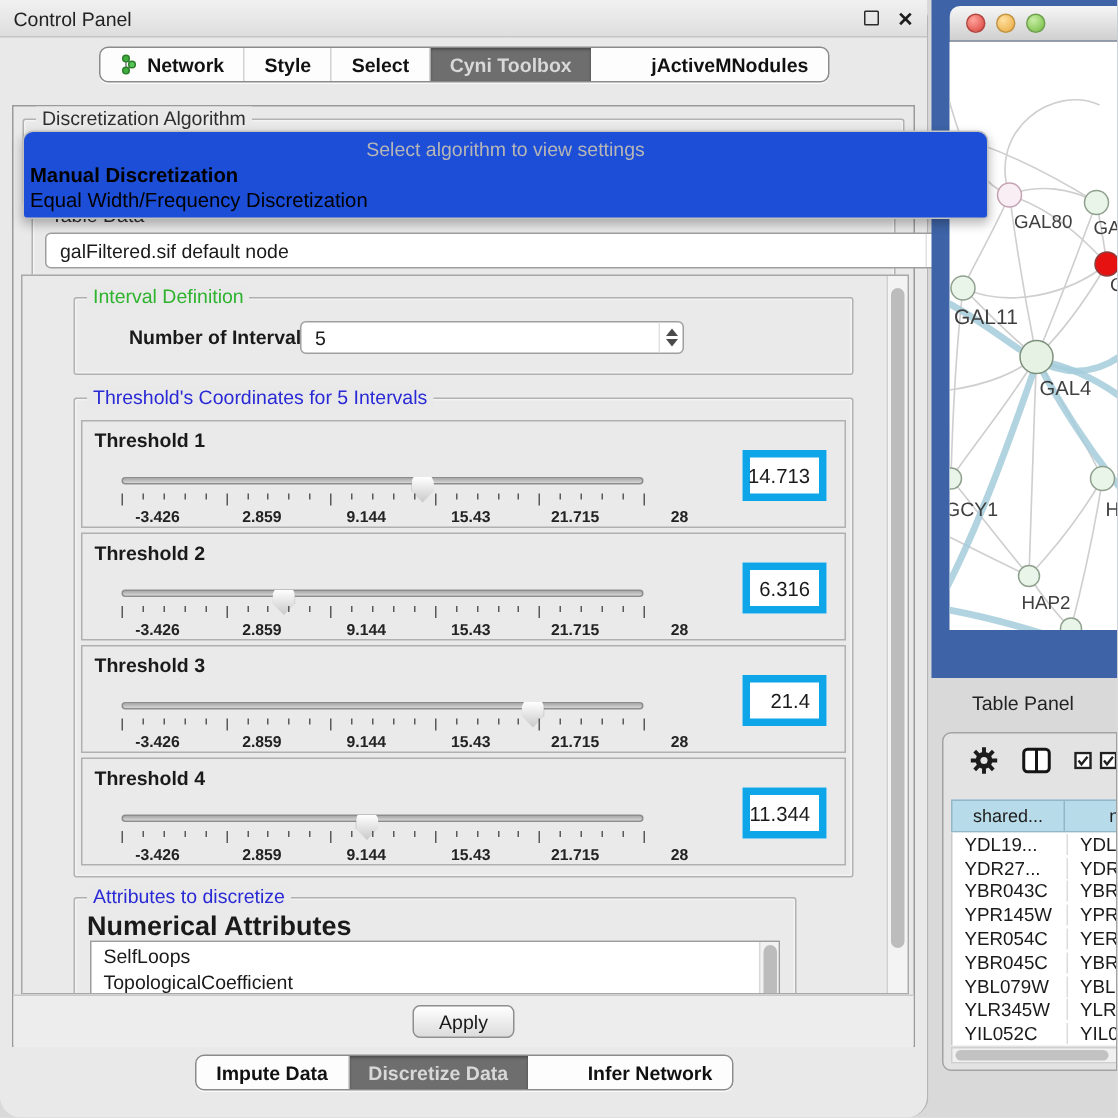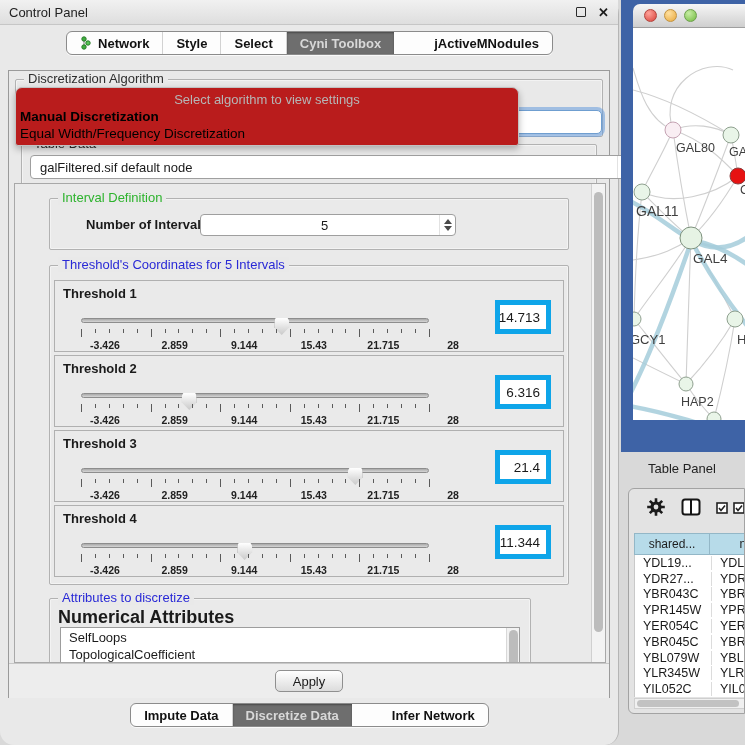--- a/index.html
+++ b/index.html
@@ -44,36 +44,36 @@
   .combo .val{flex:1;padding-left:9px;white-space:nowrap;overflow:hidden;}
   .stepper{width:16px;display:flex;flex-direction:column;align-items:center;justify-content:center;gap:2px;
            border-left:1px solid #e2e2e2;height:100%;}
   .tri-up{width:0;height:0;border-left:4px solid transparent;border-right:4px solid transparent;
           border-bottom:5px solid #4a4a4a;}
   .tri-down{width:0;height:0;border-left:4px solid transparent;border-right:4px solid transparent;
             border-top:5px solid #4a4a4a;}
   .td-combo{left:8px;top:10px;width:604px;height:24px;}
 
   
-  .algo-popup{position:absolute;left:6px;top:16px;width:504px;background:#b91c1c;border:1px solid #c2c2c2;
+  .algo-popup{position:absolute;left:6px;top:16px;width:644px;background:#1d4ed8;border:1px solid #c2c2c2;
               border-radius:7px 7px 3px 3px;box-shadow:0 3px 7px rgba(0,0,0,.28);padding:3px 0 3px;z-index:6;}
   .popup-placeholder{text-align:center;color:#b6b6b6;font-size:13px;height:17px;line-height:17px;}
   .popup-opt{font-size:13.5px;color:#000;height:17px;line-height:17px;padding:0 4px;white-space:nowrap;}
   .popup-opt.selected{font-weight:bold;}
 
   
   .scrollpane{position:absolute;left:5px;top:112px;width:592px;height:480px;border:1px solid #a8a8a8;
               background:#eaeaea;overflow:hidden;}
   .sp-content{position:absolute;left:34px;top:2px;width:520px;}
   .vscroll{position:absolute;top:0;bottom:0;width:14px;background:#f3f3f3;border-left:1px solid #d0d0d0;}
   .vscroll .thumb{position:absolute;left:2px;width:9px;background:#bcbcbc;border-radius:5px;}
   .sp-scroll{right:0;}
   .sp-scroll .thumb{top:8px;height:440px;}
 
-  .iv-group{position:relative;margin-top:12px;width:100%;height:52px;text-align:center;}
+  .iv-group{position:relative;margin-top:12px;width:100%;height:52px;}
   .iv-row{position:absolute;left:0;top:0;width:100%;height:100%;display:flex;align-items:center;}
   .iv-label{font-weight:bold;font-size:13px;margin-left:36px;}
   .iv-combo{position:absolute;left:150px;top:15px;width:256px;height:22px;}
 
   .thr-group{position:relative;margin-top:15px;width:100%;padding:11px 3px 4px;}
   .thr-box{position:relative;height:72px;border:1px solid #b0b0b0;background:#eaeaea;margin:3px 1px;}
   .thr-label{position:absolute;left:8px;top:5px;font-weight:bold;font-size:13px;}
   .thr-slider{position:absolute;left:26px;right:134px;top:31px;height:36px;}
   .track{position:absolute;left:0;right:0;top:6px;height:5px;border:1px solid #8d8d8d;border-radius:3px;
          background:linear-gradient(#a9a9a9,#d6d6d6);}

